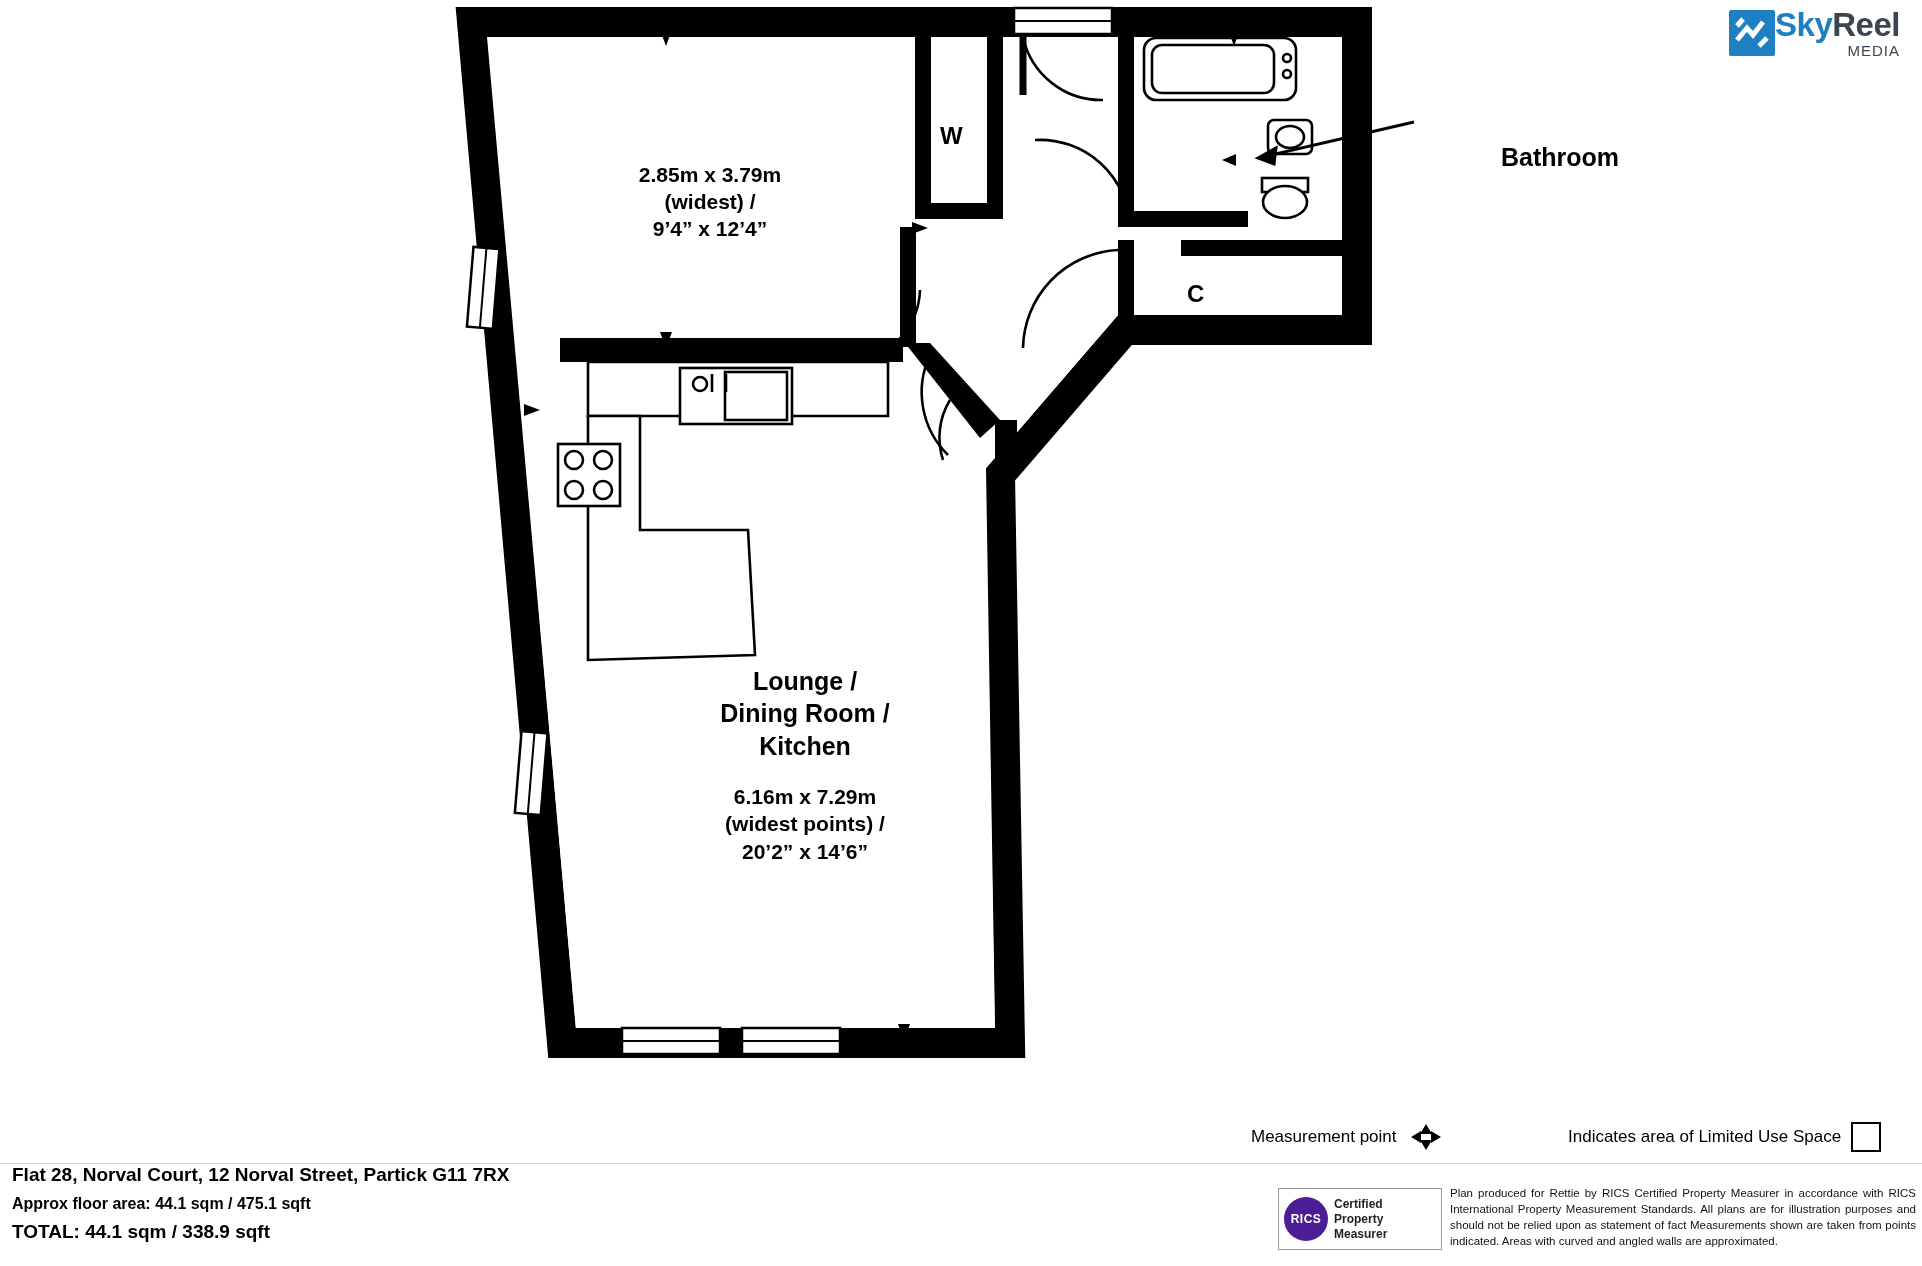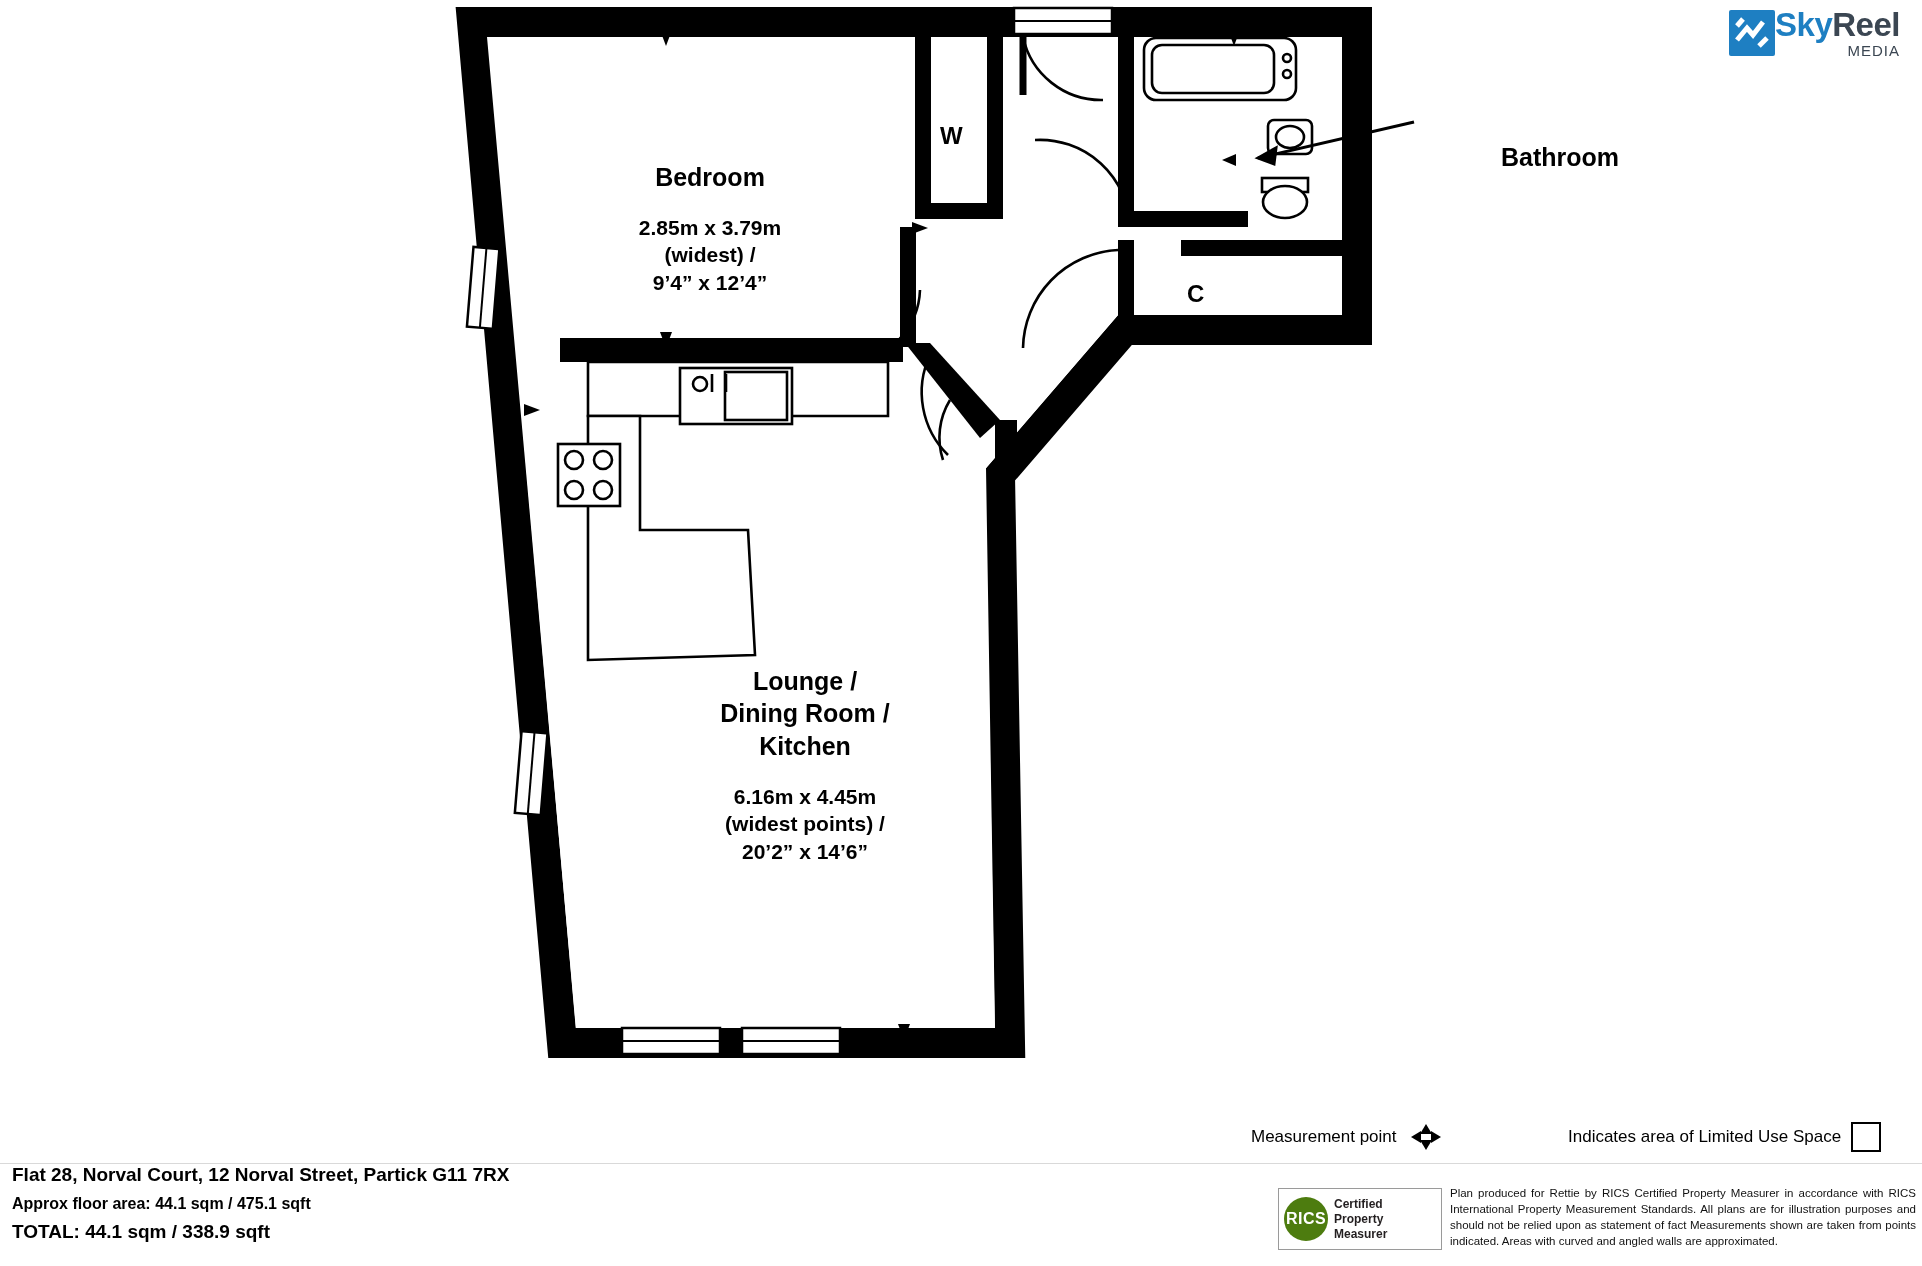--- a/index.html
+++ b/index.html
@@ -137,23 +137,23 @@
     display: flex;
     align-items: center;
     gap: 6px;
     box-sizing: border-box;
     padding: 3px 5px;
   }
   .rics-badge .circle {
     width: 44px;
     height: 44px;
     border-radius: 50%;
-    background: #4d7c0f;
+    background: #4c1d95;
     color: #fff;
-    font-size: 16px;
+    font-size: 12px;
     font-weight: bold;
     display: flex;
     align-items: center;
     justify-content: center;
     letter-spacing: 0.5px;
   }
   .rics-badge .btext {
     font-size: 12px;
     font-weight: bold;
     line-height: 1.25;
@@ -316,31 +316,30 @@
     <polygon points="1222,160 1236,154 1236,166"></polygon>
   </g>
 
   <g stroke="#000000" stroke-width="3" fill="#000000">
     <line x1="1414" y1="122" x2="1258" y2="158"></line>
     <polygon points="1258,158 1276,148 1274,164"></polygon>
   </g>
 </svg>
 
 <div class="room-label" style="left:560px; top:140px; width:300px;">
-  <span class="room-name">Bedroom</span>
   <span class="room-dims">2.85m x 3.79m
 (widest) /
 9’4” x 12’4”</span>
 </div>
 
 <div class="room-label" style="left:640px; top:644px; width:330px;">
   <span class="room-name">Lounge /
 Dining Room /
 Kitchen</span>
-  <span class="room-dims">6.16m x 4.45m
+  <span class="room-dims">6.16m x 7.29m
 (widest points) /
 20’2” x 14’6”</span>
 </div>
 
 <div class="room-label" style="left:1420px; top:120px; width:280px; text-align:center;">
   <span class="room-name">Bathroom</span>
 </div>
 
 <div class="mini-label" style="left:940px; top:122px;">W</div>
 <div class="mini-label" style="left:1187px; top:280px;">C</div>

